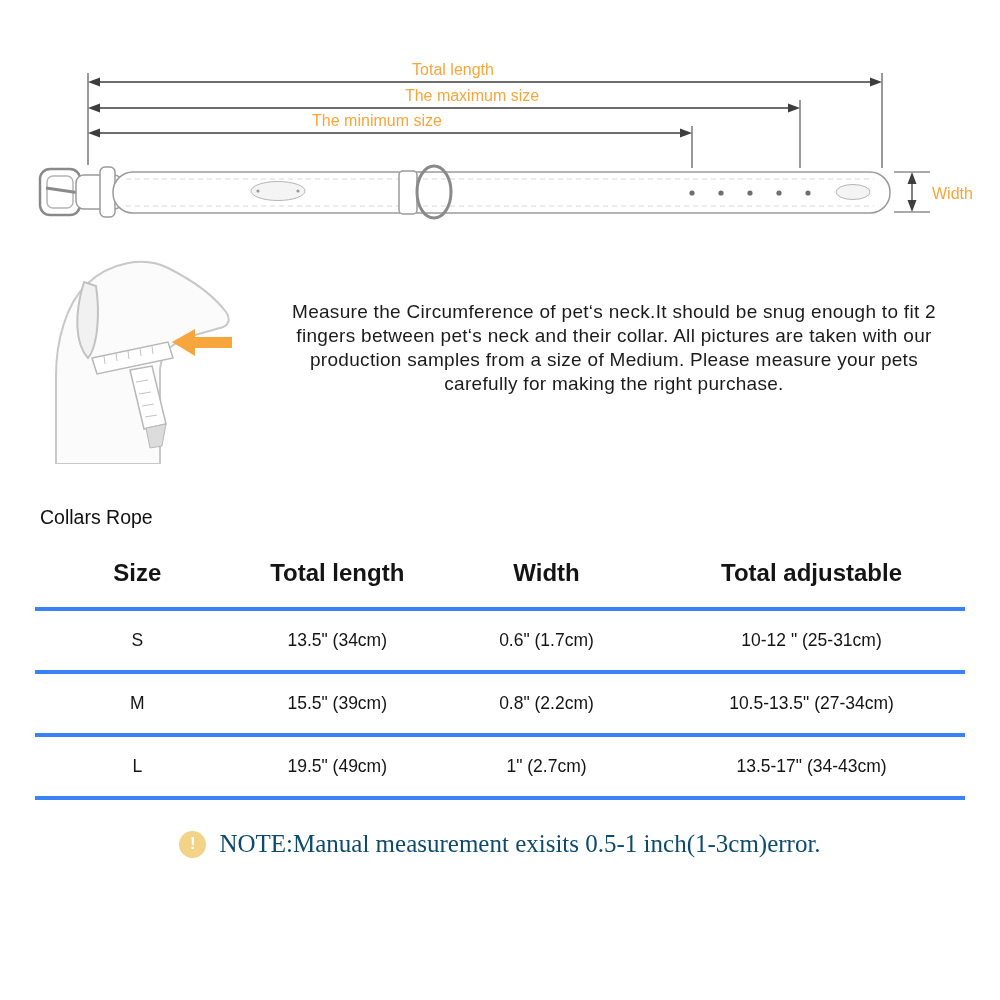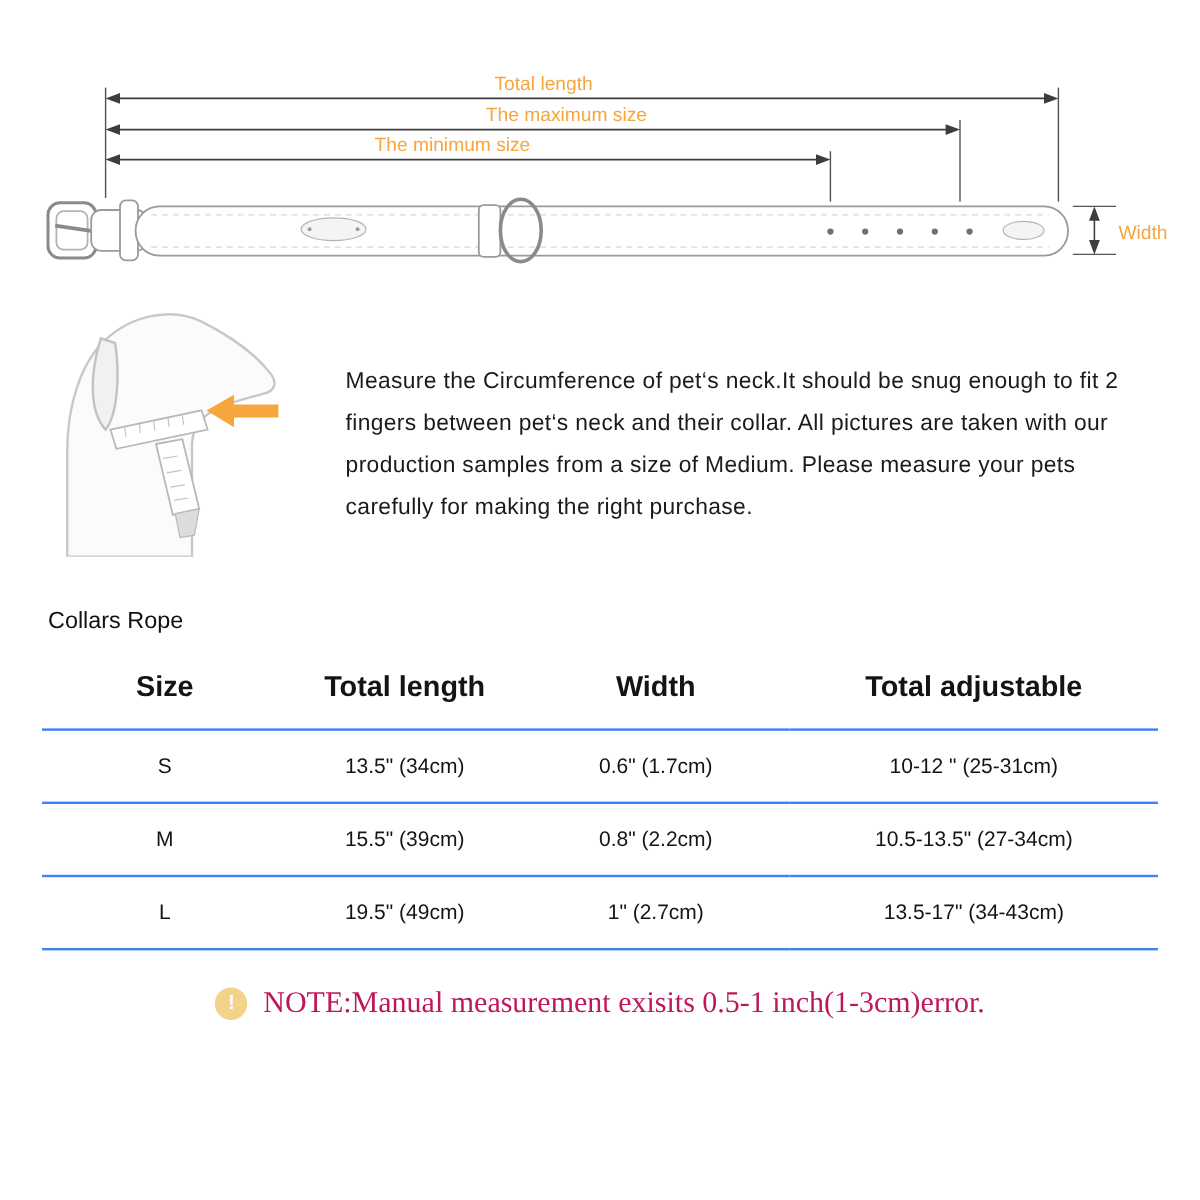--- a/index.html
+++ b/index.html
@@ -6,37 +6,37 @@
   html,body { background:#fff; }
   body {
     width:1000px; height:1000px; position:relative; overflow:hidden;
     font-family:"Liberation Sans", sans-serif; color:#141414;
   }
   .diagram-layer { position:absolute; top:0; left:0; }
   .lbl { fill:#F6A63C; font-family:"Liberation Sans",sans-serif; font-size:16px; }
   .dog { position:absolute; left:42px; top:256px; }
   .measure-text {
     position:absolute; left:288px; top:300px; width:652px;
-    font-size:19px; line-height:35px; letter-spacing:0.3px; color:#1b1b1b;
+    font-size:19px; line-height:24px; letter-spacing:0.3px; color:#1b1b1b;text-align:center;
   }
   .lower { position:absolute; top:498px; left:0; width:1000px; }
   .table-title { font-size:19.5px; font-weight:400; margin:8px 0 12px 40px; color:#111; }
   table.size-table { border-collapse:collapse; width:930px; margin-left:35px; table-layout:fixed; }
   .size-table col.c1 { width:22%; } .size-table col.c2 { width:21%; }
   .size-table col.c3 { width:24%; } .size-table col.c4 { width:33%; }
   .size-table th { font-size:24px; font-weight:bold; text-align:center; padding:18px 0 20px; }
   .size-table td { font-size:17.5px; text-align:center; padding:19px 0; }
-  .size-table tr { border-bottom:2px solid #3b82f6; }
+  .size-table tr { border-bottom:4px solid #3b82f6; }
   .note { display:flex; align-items:center; justify-content:center; gap:13px; margin-top:30px; }
   .note-icon {
     width:27px; height:27px; border-radius:50%; background:#F2D387; color:#fff;
     font-weight:bold; font-size:17px; display:flex; align-items:center; justify-content:center;
     flex:0 0 auto;
   }
-  .note-text { font-family:"Liberation Serif", serif; font-size:25px; color:#be185d; }
+  .note-text { font-family:"Liberation Serif", serif; font-size:25px; color:#0c4a6e; }
 </style>
 </head>
 <body>
 
 <svg class="diagram-layer" width="1000" height="250" viewBox="0 0 1000 250">
 
   <g>
 
     <g>
       <rect x="40" y="169" width="40" height="46" rx="10" fill="none" stroke="#8a8a8a" stroke-width="2.5"></rect>

